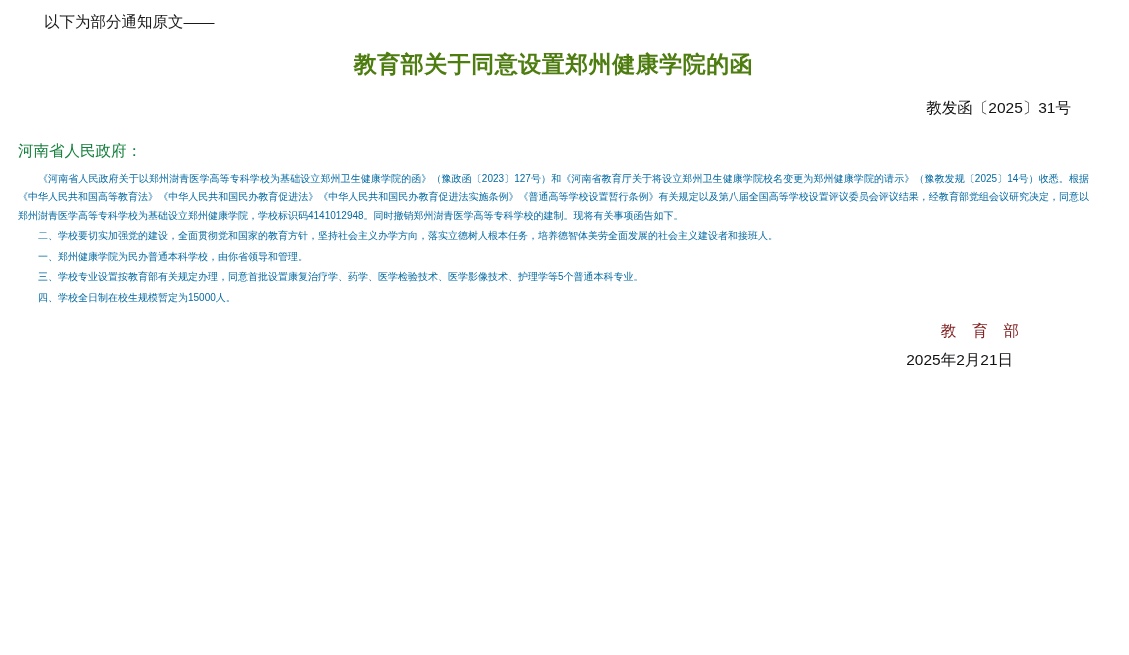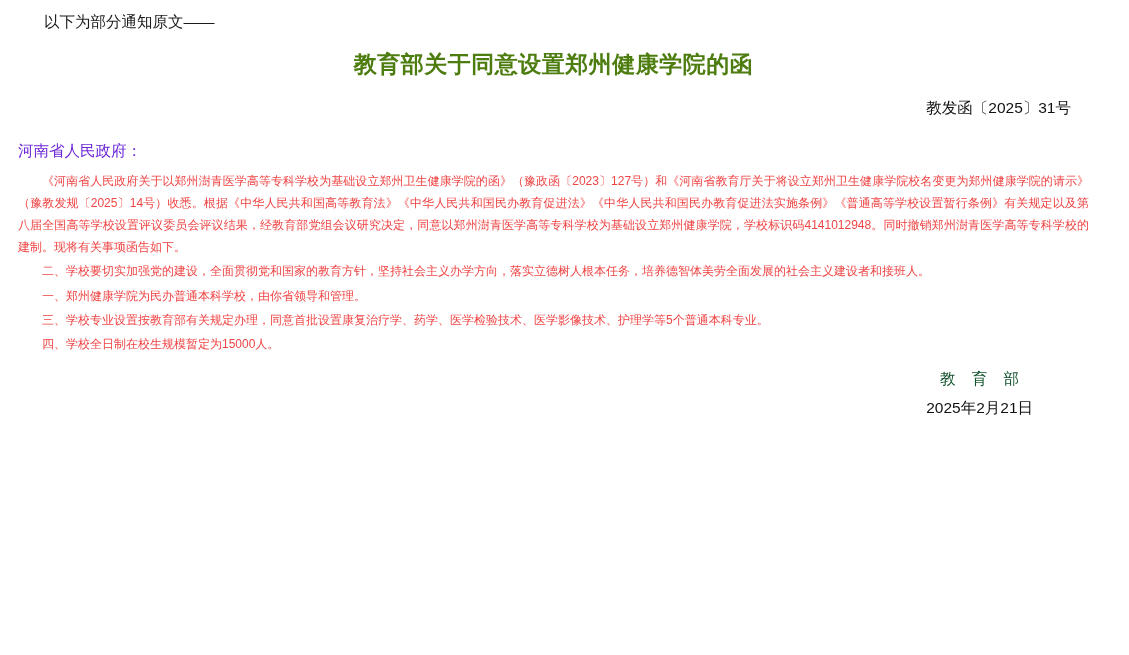--- a/index.html
+++ b/index.html
@@ -38,47 +38,48 @@
     letter-spacing: 0.5px;
   }
   .doc-number {
     text-align: right;
     font-size: 15.5px;
     color: #111111;
     margin: 18px 18px 20px 0;
   }
   .salutation {
     font-size: 15.5px;
-    color: #6d28d9;
+    color: #15803d;
     margin: 16px 0 6px 0;
     line-height: 1.6;
   }
   .para {
-    font-size: 12px;
+    font-size: 10px;
     line-height: 1.85;
-    color: #ef4444;
+    color: #0369a1;
     text-align: justify;
     text-justify: inter-ideograph;
     margin: 0 0 2px 0;
   }
   .indent {
     text-indent: 2em;
   }
   .sig-org {
     text-align: right;
     font-size: 15.5px;
-    color: #14532d;
+    color: #7f1d1d;
     margin: 14px 64px 0 0;
     letter-spacing: 6px;
+    font-family: Liberation Serif, serif;
   }
   .sig-date {
     text-align: right;
     font-size: 15.5px;
     color: #111111;
-    margin: 8px 56px 0 0;
+    margin: 8px 76px 0 0;
   }
 </style>
 </head>
 <body>
 
 <div class="page">
 
   <div class="intro">以下为部分通知原文——</div>
 
   <div class="doc-title">教育部关于同意设置郑州健康学院的函</div>

